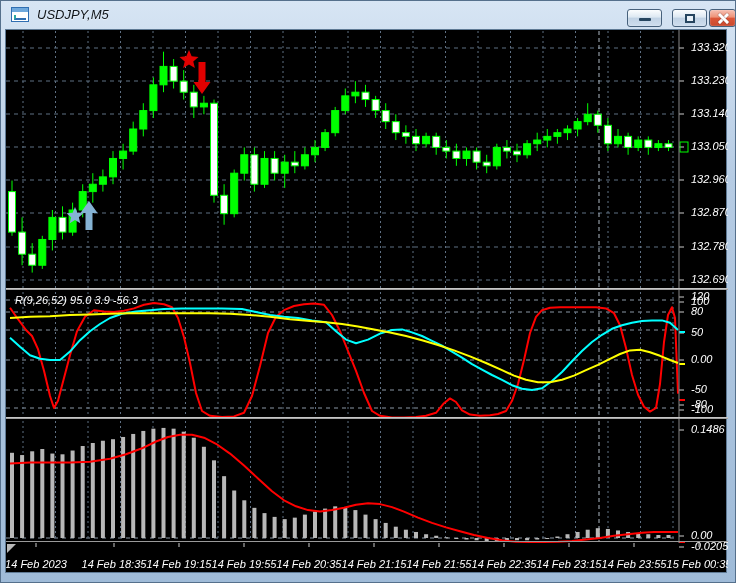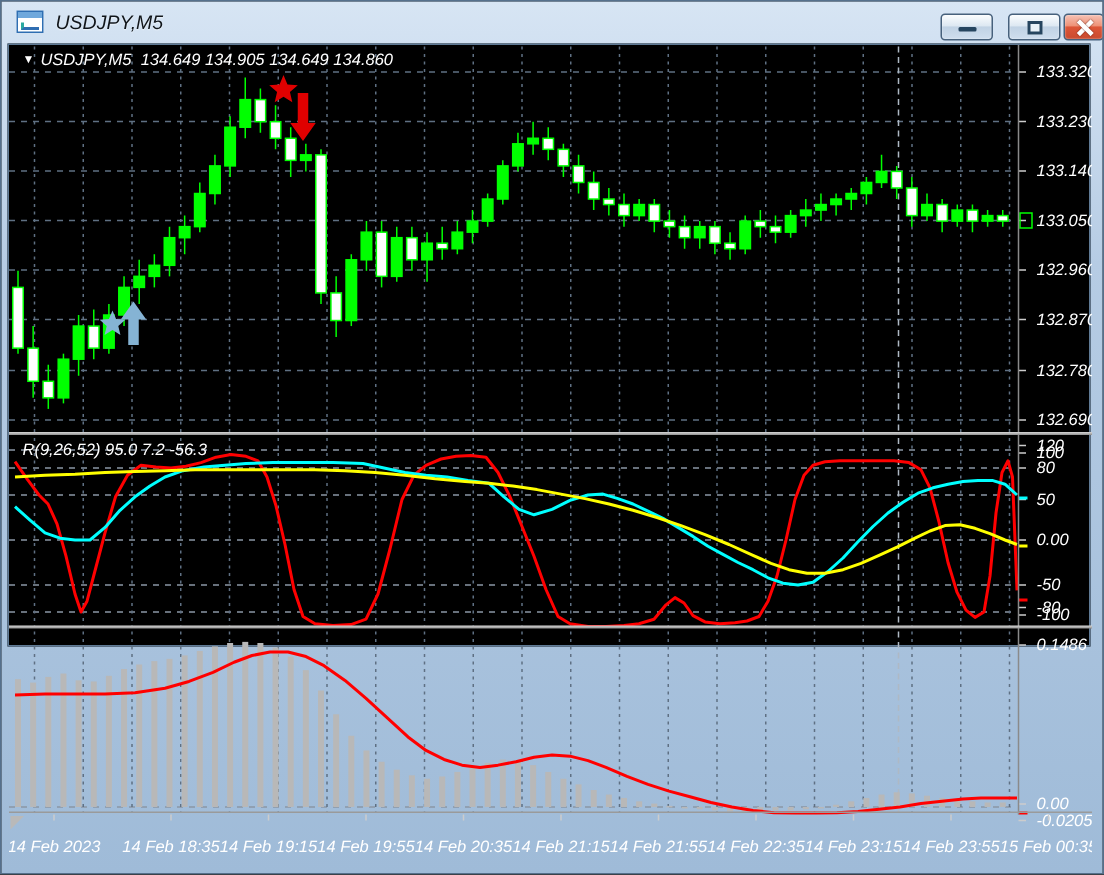--- a/index.html
+++ b/index.html
@@ -21,21 +21,21 @@
     background:linear-gradient(#fbfdfe,#dde8f2 45%,#c0d2e4 50%,#cfdeee);box-shadow:inset 0 0 1px #fff;}
   #btn-min{left:626px;width:35px;}
   #btn-restore{left:671px;width:35px;}
   #btn-close{left:708px;width:27px;background:linear-gradient(#f6c1b4,#ee9277 45%,#dd5638 50%,#c94a2e);}
   .glyph-min{position:absolute;left:11px;top:8px;width:12px;height:3px;background:#26455f;border-radius:1px;}
   .glyph-restore{position:absolute;left:12px;top:4px;width:10px;height:9px;border:2px solid #26455f;background:#e8f1f8;}
   .glyph-close{position:absolute;left:8px;top:3px;width:11px;height:11px;}
   .glyph-close::before,.glyph-close::after{content:"";position:absolute;left:4px;top:-1px;width:3px;height:13px;background:#fff;box-shadow:0 0 1px #5a1408;}
   .glyph-close::before{transform:rotate(45deg);}
   .glyph-close::after{transform:rotate(-45deg);}
-  #client{position:absolute;left:4px;top:28px;width:722px;height:402px;background:#000;border:1px solid #5f7a95;}
+  #client{position:absolute;left:4px;top:28px;width:722px;height:544px;background:#000;border:1px solid #5f7a95;}
   #chart-svg{position:absolute;left:0;top:0;}
   .overlay-label{position:absolute;font-size:11px;color:#fff;white-space:nowrap;letter-spacing:0;}
   #symbol-label{left:9px;top:4px;}
   #symbol-label .dd{font-size:8px;vertical-align:1px;margin-right:4px;}
   #wpr-label{left:9px;top:264px;}
   #macd-label{left:9px;top:394px;}
   .sep{position:absolute;left:0;width:722px;height:2px;background:linear-gradient(#d8d8d8,#909090);}
   #sep1{top:258px;}
   #sep2{top:387px;}
   #sep3{top:511px;height:1px;background:#9a9a9a;}
@@ -413,23 +413,20 @@
         <line x1="502" y1="541" x2="502" y2="545" stroke="#cccccc" stroke-width="1" stroke-dasharray="none"></line>
         <text x="502" y="563" fill="#ffffff" font-size="11px" font-family="&quot;Liberation Sans&quot;,sans-serif" text-anchor="middle" dominant-baseline="middle">14 Feb 22:35</text>
         <line x1="567" y1="541" x2="567" y2="545" stroke="#cccccc" stroke-width="1" stroke-dasharray="none"></line>
         <text x="567" y="563" fill="#ffffff" font-size="11px" font-family="&quot;Liberation Sans&quot;,sans-serif" text-anchor="middle" dominant-baseline="middle">14 Feb 23:15</text>
         <line x1="632" y1="541" x2="632" y2="545" stroke="#cccccc" stroke-width="1" stroke-dasharray="none"></line>
         <text x="632" y="563" fill="#ffffff" font-size="11px" font-family="&quot;Liberation Sans&quot;,sans-serif" text-anchor="middle" dominant-baseline="middle">14 Feb 23:55</text>
         <line x1="697" y1="541" x2="697" y2="545" stroke="#cccccc" stroke-width="1" stroke-dasharray="none"></line>
         <text x="697" y="563" fill="#ffffff" font-size="11px" font-family="&quot;Liberation Sans&quot;,sans-serif" text-anchor="middle" dominant-baseline="middle">15 Feb 00:35</text>
       </svg>
 
-    <div class="overlay-label" id="symbol-label">
-      <span class="dd">▼</span><span>USDJPY,M5</span>&nbsp;&nbsp;<span>134.649 134.905 134.649 134.860</span>
-    </div>
-    <div class="overlay-label" id="wpr-label">R(9,26,52) 95.0 7.2 -56.3</div>
+    <div class="overlay-label" id="wpr-label">R(9,26,52) 95.0 3.9 -56.3</div>
 
     <div class="sep" id="sep1"></div>
     <div class="sep" id="sep2"></div>
     <div class="sep" id="sep3"></div>
     <div id="scroll-corner"></div>
   </div>
 </div>
 
 </body></html>

